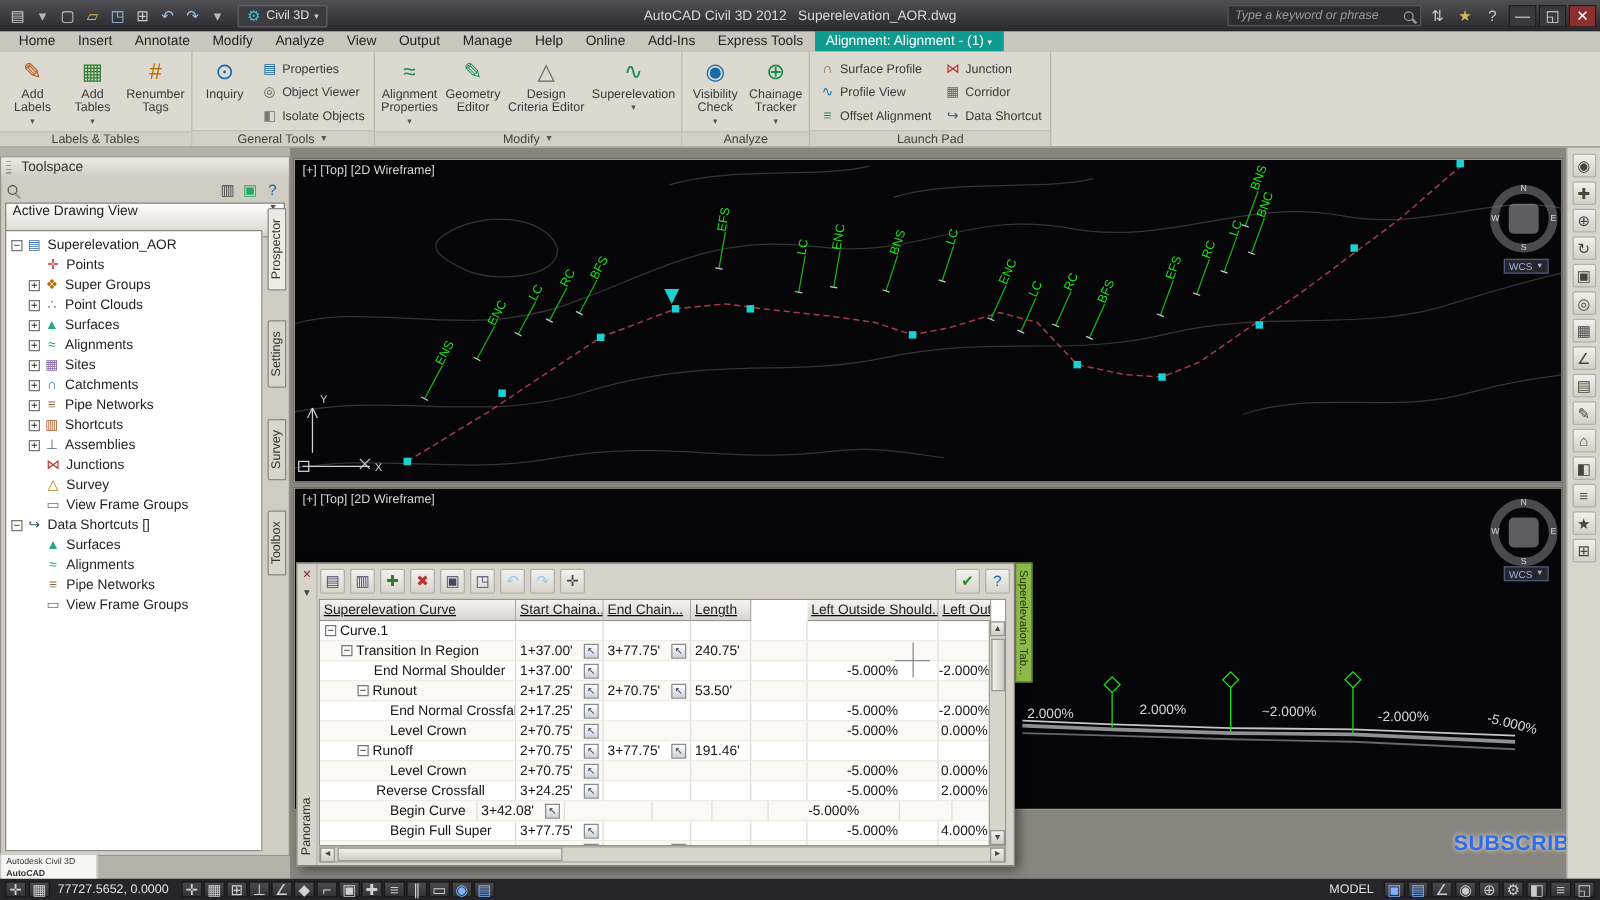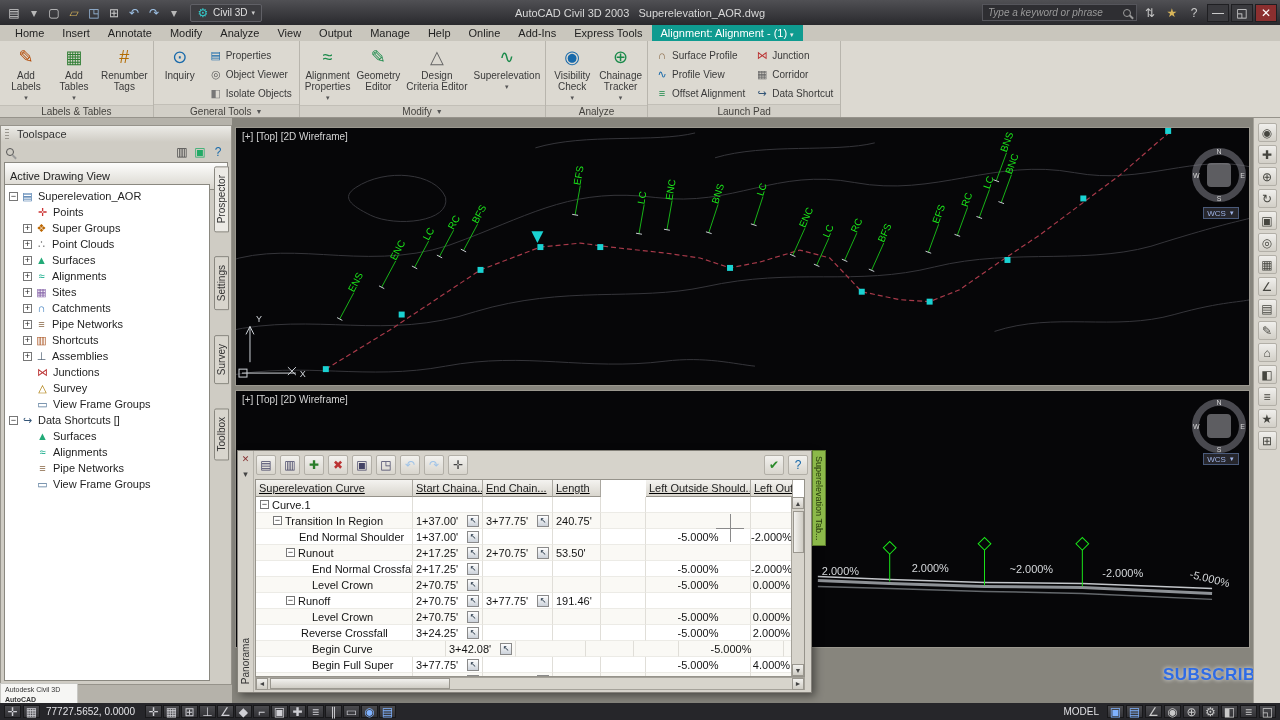--- a/index.html
+++ b/index.html
@@ -45,21 +45,21 @@
   #leftstrip {position:absolute;left:0;top:118px;width:232px;height:585px;background:#b5b2aa;}
   #navbar {position:absolute;left:1253px;top:118px;width:27px;height:585px;background:#d8d5cd;border-left:1px solid #a5a29a;display:flex;flex-direction:column;align-items:center;gap:3px;padding-top:5px;z-index:6;}
   .navicn {width:19px;height:19px;display:flex;align-items:center;justify-content:center;font-size:12px;color:#45453f;background:linear-gradient(#f0efec,#d2cfc7);border:1px solid #b2afa7;border-radius:2px;}
 
   
   #toolspace {position:absolute;left:0;top:125px;width:232px;height:560px;background:#cfccc4;border:1px solid #96938b;z-index:7;}
   #ts-header {height:16px;display:flex;align-items:center;font-size:11px;color:#333;padding-left:16px;background:linear-gradient(#ecebe7,#cfccc4);position:relative;}
   #ts-header::before {content:"";position:absolute;left:4px;top:3px;bottom:3px;width:4px;background:repeating-linear-gradient(#9a978f 0 1px,transparent 1px 3px);}
   #ts-toolbar {height:20px;display:flex;align-items:center;padding:0 5px;gap:3px;}
   #ts-toolbar .spacer {flex:1;}
-  #ts-view {height:28px;margin:0 3px 2px 3px;background:linear-gradient(#fdfdfc,#d8d5cd);border:1px solid #8a8880;display:flex;align-items:center;font-size:11px;color:#222;padding:0 5px;}
+  #ts-view {height:28px;margin:0 3px 2px 3px;background:linear-gradient(#fdfdfc,#d8d5cd);border:1px solid #8a8880;display:flex;font-size:11px;color:#222;padding:0 5px;}
   #ts-view .drop {margin-left:auto;}
   #ts-tree {position:absolute;left:3px;top:58px;right:21px;bottom:3px;background:#fff;border:1px solid #8a8880;overflow:hidden;padding:3px 0 0 4px;}
   .trow {height:16px;display:flex;align-items:center;white-space:nowrap;color:#1f1f1f;}
   .exp {width:9px;height:9px;border:1px solid #777;background:#fff;display:inline-flex;align-items:center;justify-content:center;font-size:9px;line-height:7px;color:#222;margin-right:3px;flex:none;}
   .exp-sp {width:13px;flex:none;}
   .ticn {width:13px;height:13px;font-size:11px;margin-right:4px;}
   #ts-tabs {position:absolute;right:1px;top:40px;bottom:4px;width:18px;display:flex;flex-direction:column;gap:24px;align-items:center;}
   .ts-tab {writing-mode:vertical-rl;transform:rotate(180deg);background:#d8d5cd;border:1px solid #8a8880;font-size:10px;color:#333;padding:8px 1px;border-radius:0 2px 2px 0;}
   .ts-tab.first {background:#eceae5;}
 
@@ -149,21 +149,21 @@
       </div>
       <div class="tbtn">
         <span class="icn" style="color: rgb(184, 184, 184);">▾</span>
       </div>
     </div>
   <div id="workspace">
       <span class="icn" style="color: rgb(53, 200, 200);">⚙</span>
       <span>Civil 3D</span>
       <span class="drop" style="color: rgb(204, 204, 204);">▾</span>
     </div>
-  <div id="title">AutoCAD Civil 3D 2003   Superelevation_AOR.dwg</div>
+  <div id="title">AutoCAD Civil 3D 2012   Superelevation_AOR.dwg</div>
   <div id="tb-right">
     <div id="searchbox">
       <span class="ph">Type a keyword or phrase</span>
       <span class="mag"></span>
     </div>
     <span id="tb-icons" style="display:flex;gap:2px;">
         <div class="tbtn">
           <span class="icn" style="color: rgb(201, 201, 201);">⇅</span>
         </div>
         <div class="tbtn">
@@ -910,21 +910,21 @@
             <span></span>
           </div>
           <div class="pc pct" style="width: 105px;">
             <span>-5.000%</span>
           </div>
           <div class="pc pct" style="width: 42px;">
             <span>2.000%</span>
           </div>
         </div>
         <div class="pr">
-          <div class="pc" style="width: 190px; padding-left: 43px;">
+          <div class="pc" style="width: 126px; padding-left: 43px;">
             <span class="exp-sp"></span>
             <span>Begin Curve</span>
           </div>
           <div class="pc num" style="width: 70px;">
             <span>3+42.08'</span>
             <span class="pick">↖</span>
           </div>
           <div class="pc num" style="width: 70px;">
             <span></span>
           </div>

